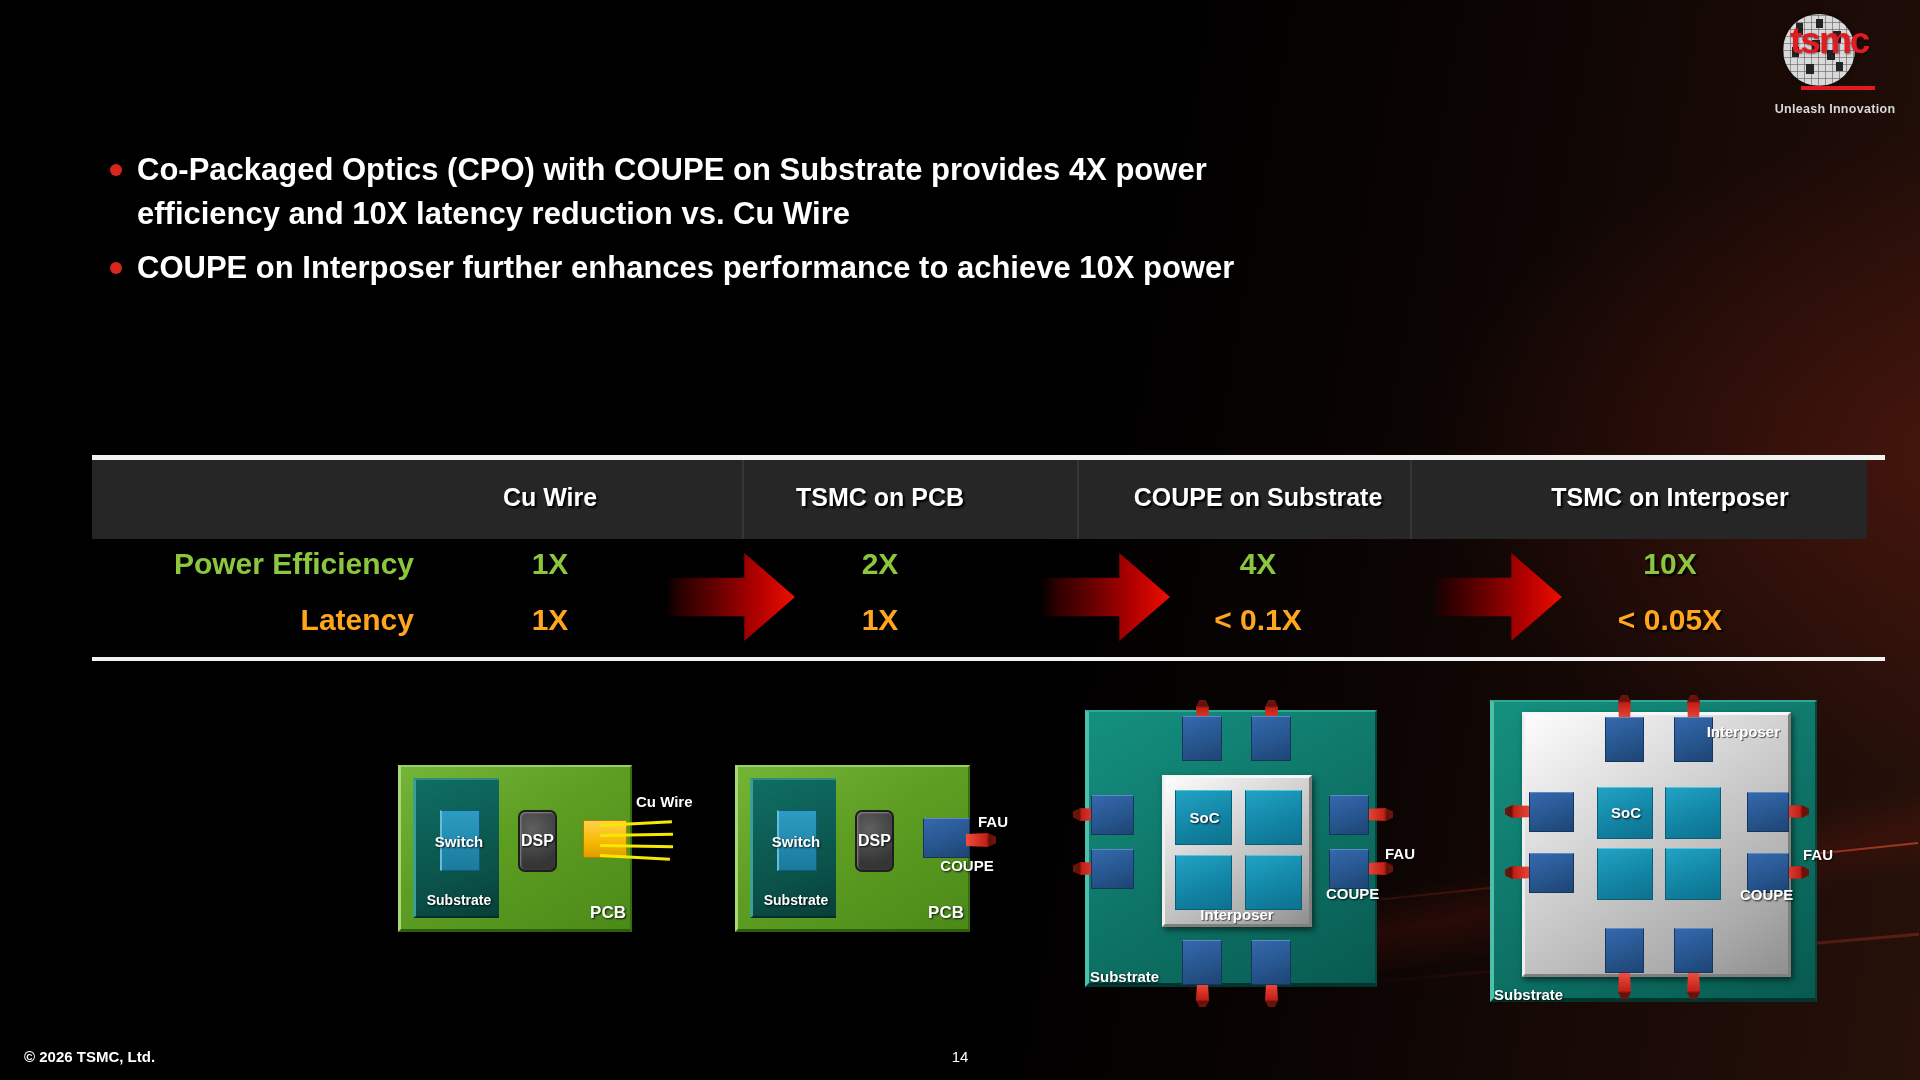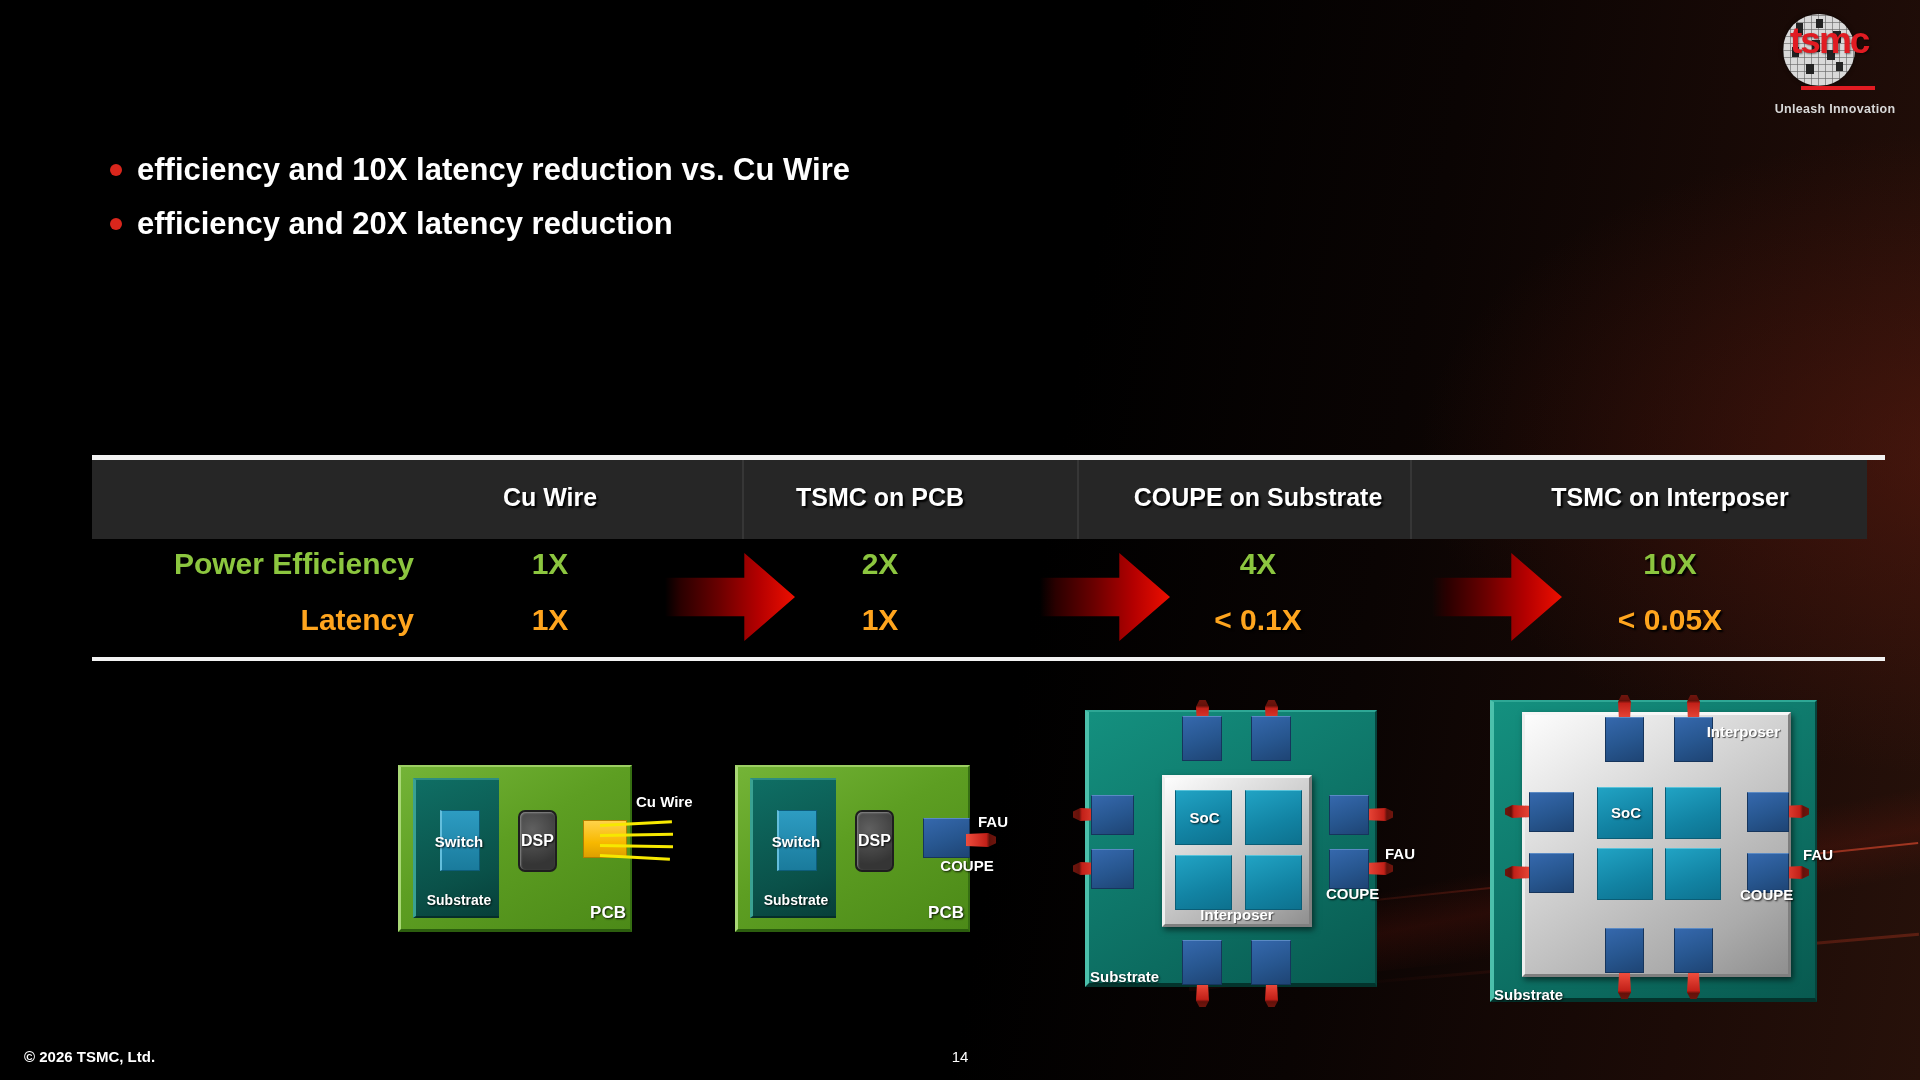--- a/index.html
+++ b/index.html
@@ -128,25 +128,26 @@
       <div class="die" style="left:29px;top:26px;width:8px;height:12px;"></div>
     </div>
     <div class="wordmark">tsmc</div>
     <div class="logoline"></div>
     <div class="tagline">Unleash Innovation</div>
   </div>
 
   <div class="abs bullets">
     <div class="bullet">
       <span class="dot"></span>
+      <span class="bline">Co-Packaged Optics (CPO) with COUPE on Substrate provides 4X power</span>
       <span class="bline">efficiency and 10X latency reduction vs. Cu Wire</span>
     </div>
     <div class="bullet">
       <span class="dot"></span>
-      <span class="bline">efficiency and 20X latency reduction</span>
+      <span class="bline">COUPE on Interposer further enhances performance to achieve 10X power</span>
     </div>
   </div>
 
   <div class="abs tbl">
     <div class="bar top"></div>
     <div class="thead"></div>
     <div class="cdiv" style="left:650px;"></div>
     <div class="cdiv" style="left:985px;"></div>
     <div class="cdiv" style="left:1318px;"></div>
 

